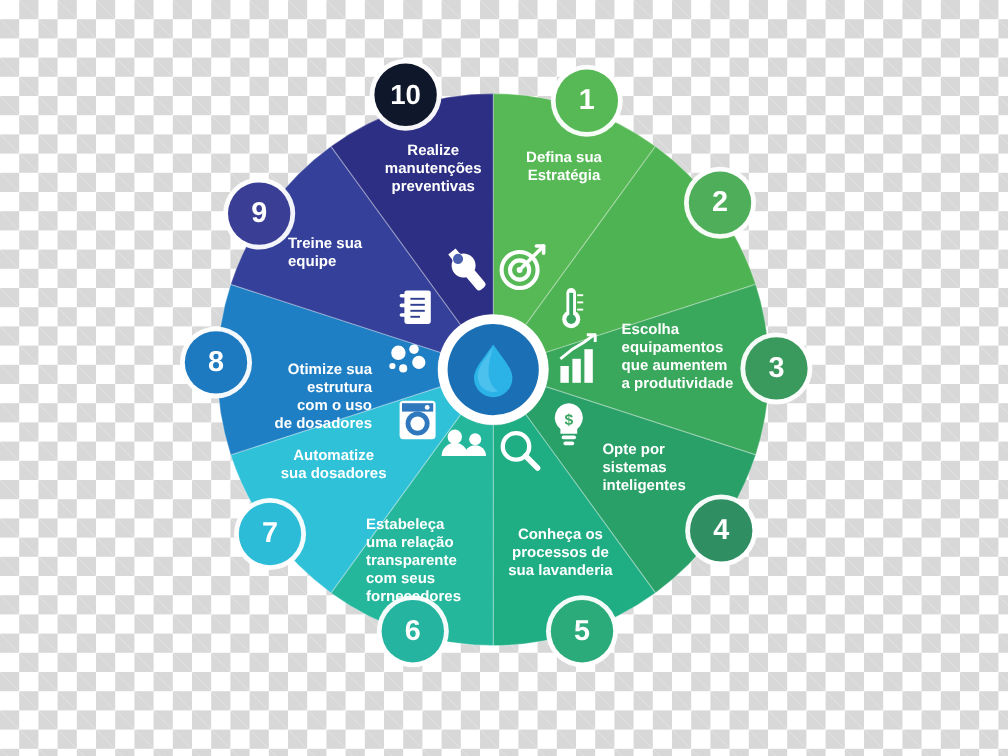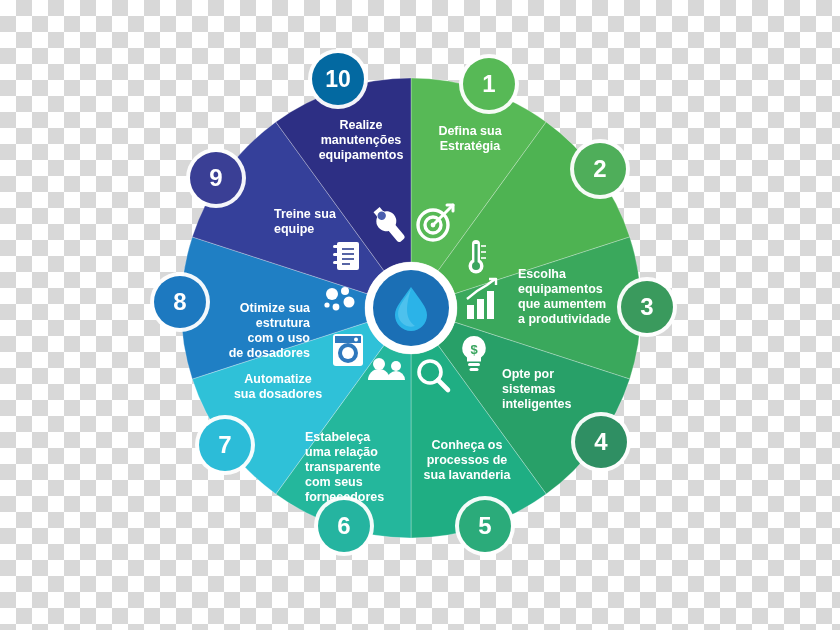--- a/index.html
+++ b/index.html
@@ -181,25 +181,25 @@
 uma relação
 transparente
 com seus
 fornecedores</div>
   <div class="seg-label" style="left:216px;top:372px;width:124px;text-align:center;">Automatize
 sua dosadores</div>
   <div class="seg-label" style="left:198px;top:265px;width:112px;text-align:right;margin-top:36px;">Otimize sua
 estrutura
 com o uso
 de dosadores</div>
-  <div class="seg-label" style="left:240px;top:207px;width:110px;text-align:left;margin-left:34px;">Treine sua
+  <div class="seg-label" style="left:240px;top:196px;width:110px;text-align:left;">Treine sua
 equipe</div>
   <div class="seg-label" style="left:303px;top:118px;width:116px;text-align:center;">Realize
 manutenções
-equipamentos</div>
+preventivas</div>
 
   <div class="num-badge" style="left:463px;top:58px;background:#57b956;">
       <span>1</span>
     </div>
   <div class="num-badge" style="left:574px;top:143px;background:#4fae5a;">
       <span>2</span>
     </div>
   <div class="num-badge" style="left:621px;top:281px;background:#3a9a5d;">
       <span>3</span>
     </div>
@@ -214,17 +214,17 @@
     </div>
   <div class="num-badge" style="left:199px;top:419px;background:#2cbcd8;">
       <span>7</span>
     </div>
   <div class="num-badge" style="left:154px;top:276px;background:#1d79c0;">
       <span>8</span>
     </div>
   <div class="num-badge" style="left:190px;top:152px;background:#3a3f95;">
       <span>9</span>
     </div>
-  <div class="num-badge big" style="left:312px;top:53px;background:#0369a1;">
+  <div class="num-badge big" style="left:312px;top:53px;background:#0f172a;">
       <span>10</span>
     </div>
 
 </div>
 
 </body></html>

